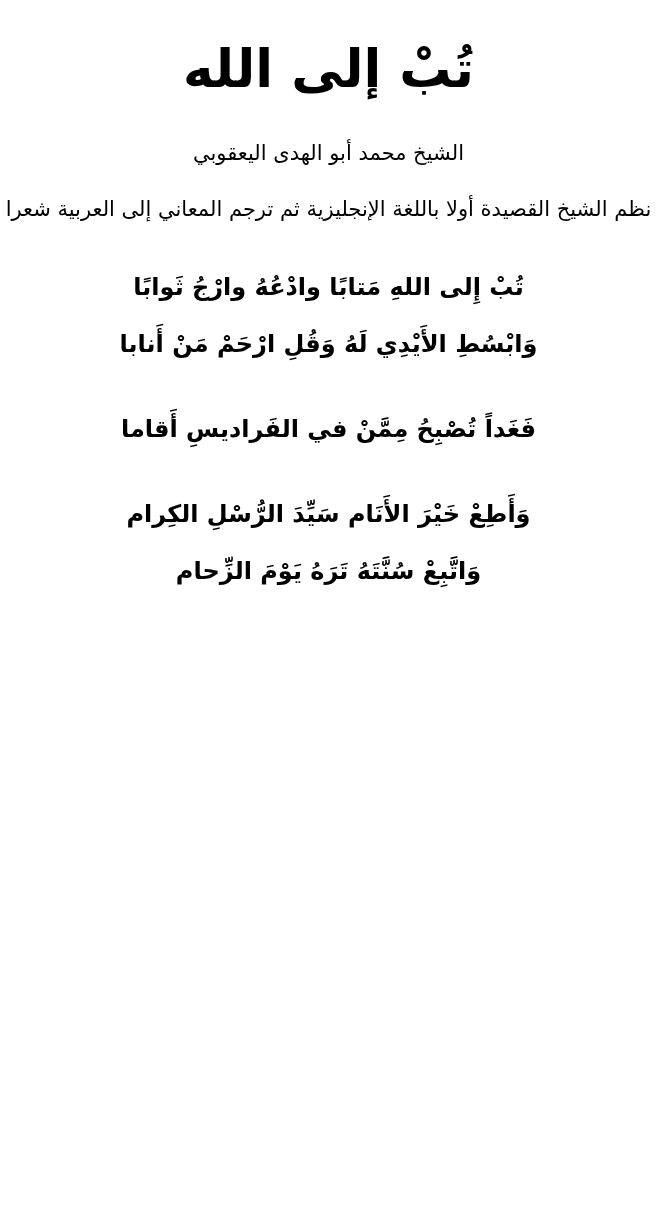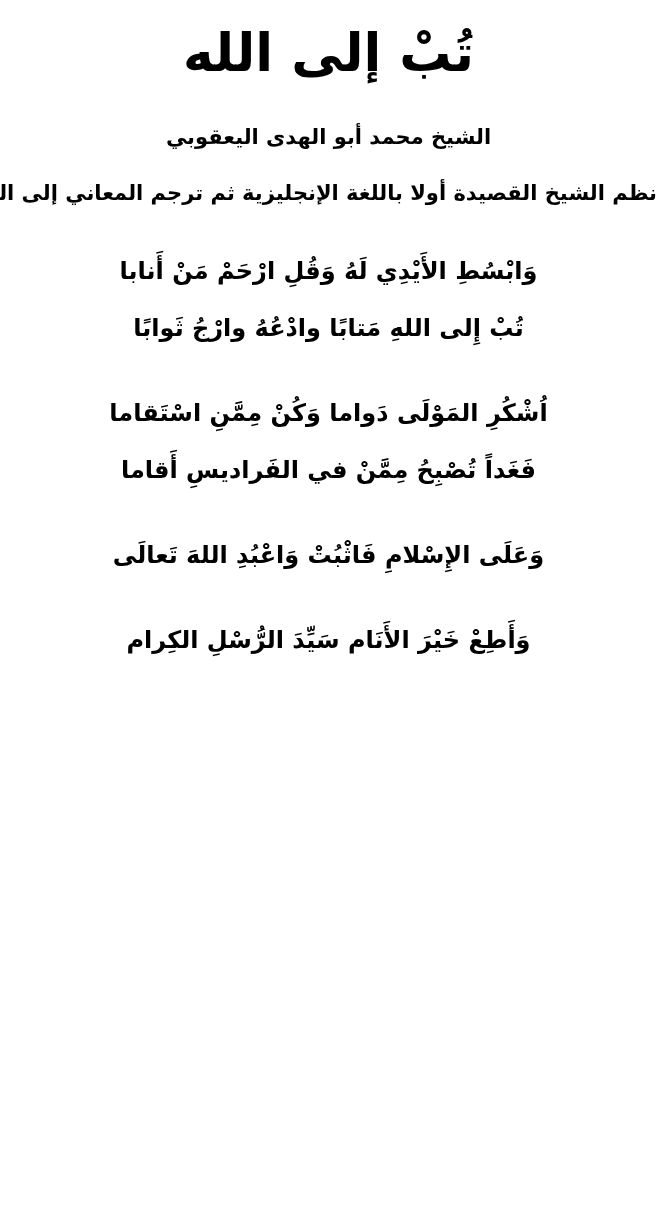--- a/index.html
+++ b/index.html
@@ -12,29 +12,29 @@
     color: #000000;
     direction: rtl;
     overflow: hidden;
   }
   .page {
     width: 100%;
     height: 100%;
     text-align: center;
   }
   .title {
-    padding-top: 16px;
+    padding-top: 32px;
     font-size: 52px;
     font-weight: 700;
     line-height: 1.45;
   }
   .header-block {
     margin-top: 18px;
     font-size: 21px;
-    font-weight: 700;
+    font-weight: 400;
     line-height: 56px;
   }
   .header-line {
     white-space: nowrap;
   }
   .poem {
     margin-top: 22px;
   }
   .couplet {
     margin-bottom: 28px;
@@ -54,34 +54,33 @@
   <div class="title">تُبْ إلى الله</div>
 
   <div class="header-block">
     <div class="header-line">الشيخ محمد أبو الهدى اليعقوبي</div>
     <div class="header-line">نظم الشيخ القصيدة أولا باللغة الإنجليزية ثم ترجم المعاني إلى العربية شعرا</div>
   </div>
 
   <div class="poem">
 
     <div class="couplet">
+      <div class="verse">تُبْ إِلى اللهِ مَتابًا وادْعُهُ وارْجُ ثَوابًا</div>
       <div class="verse">وَابْسُطِ الأَيْدِي لَهُ وَقُلِ ارْحَمْ مَنْ أَنابا</div>
-      <div class="verse">تُبْ إِلى اللهِ مَتابًا وادْعُهُ وارْجُ ثَوابًا</div>
     </div>
 
 
     <div class="couplet">
-      <div class="verse">اُشْكُرِ المَوْلَى دَواما وَكُنْ مِمَّنِ اسْتَقاما</div>
       <div class="verse">فَغَداً تُصْبِحُ مِمَّنْ في الفَراديسِ أَقاما</div>
     </div>
 
     <div class="couplet">
-      <div class="verse">وَعَلَى الإِسْلامِ فَاثْبُتْ وَاعْبُدِ اللهَ تَعالَى</div>
     </div>
 
     <div class="couplet">
       <div class="verse">وَأَطِعْ خَيْرَ الأَنَام سَيِّدَ الرُّسْلِ الكِرام</div>
+      <div class="verse">وَاتَّبِعْ سُنَّتَهُ تَرَهُ يَوْمَ الزِّحام</div>
     </div>
 
 
   </div>
 
 </div>
 
 </body></html>

